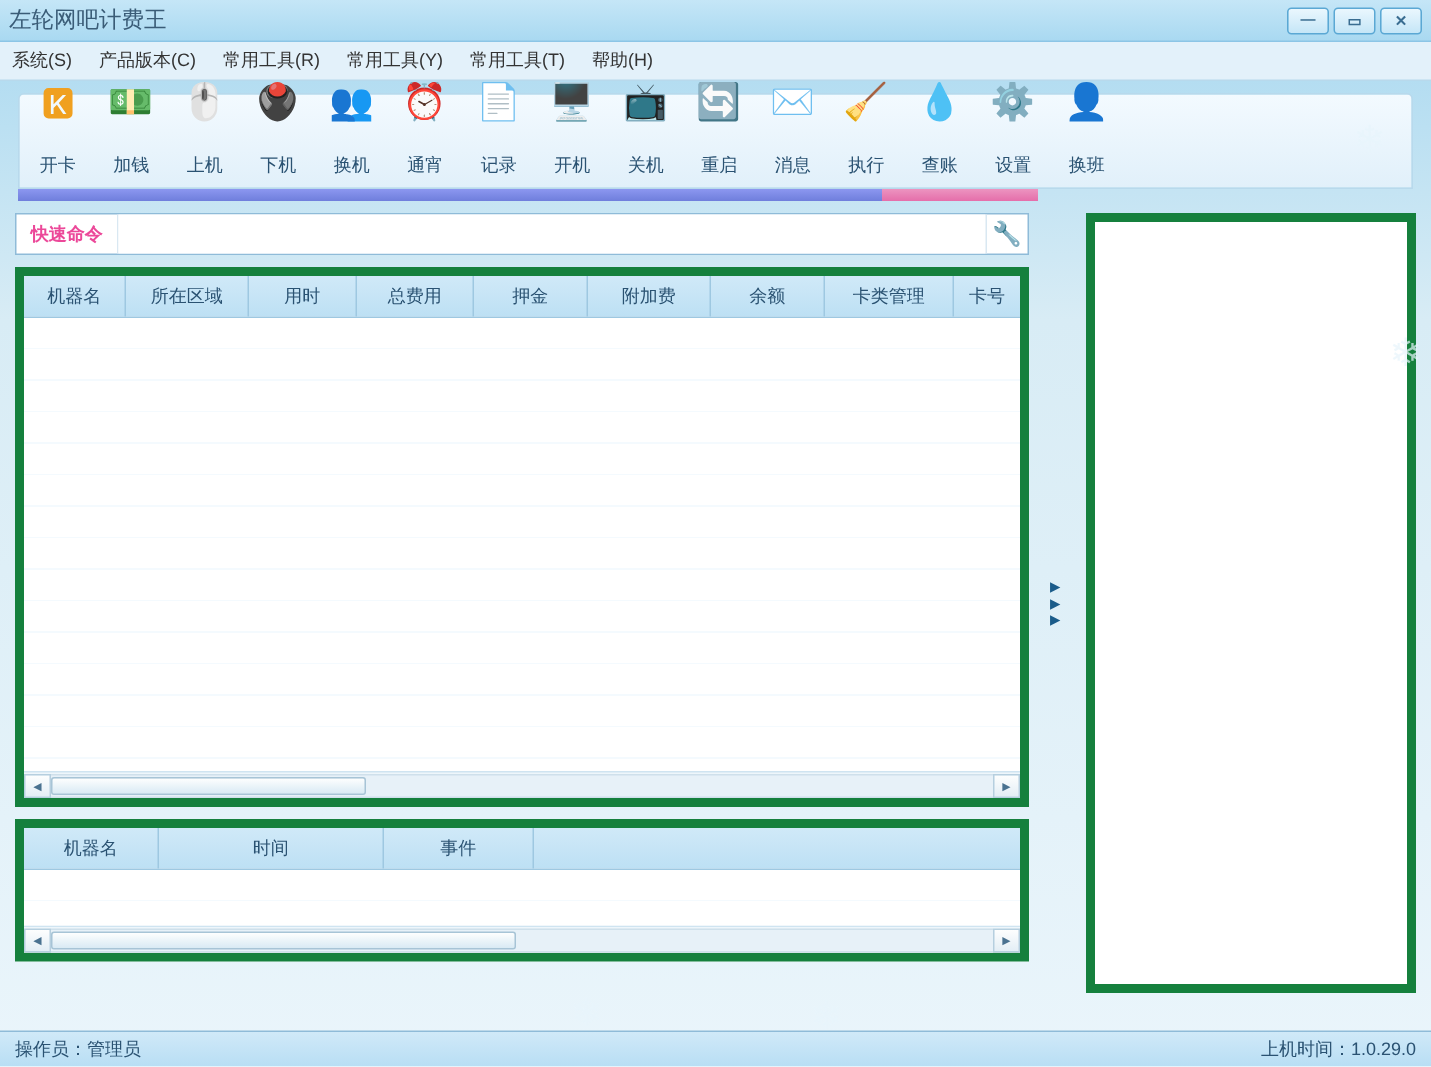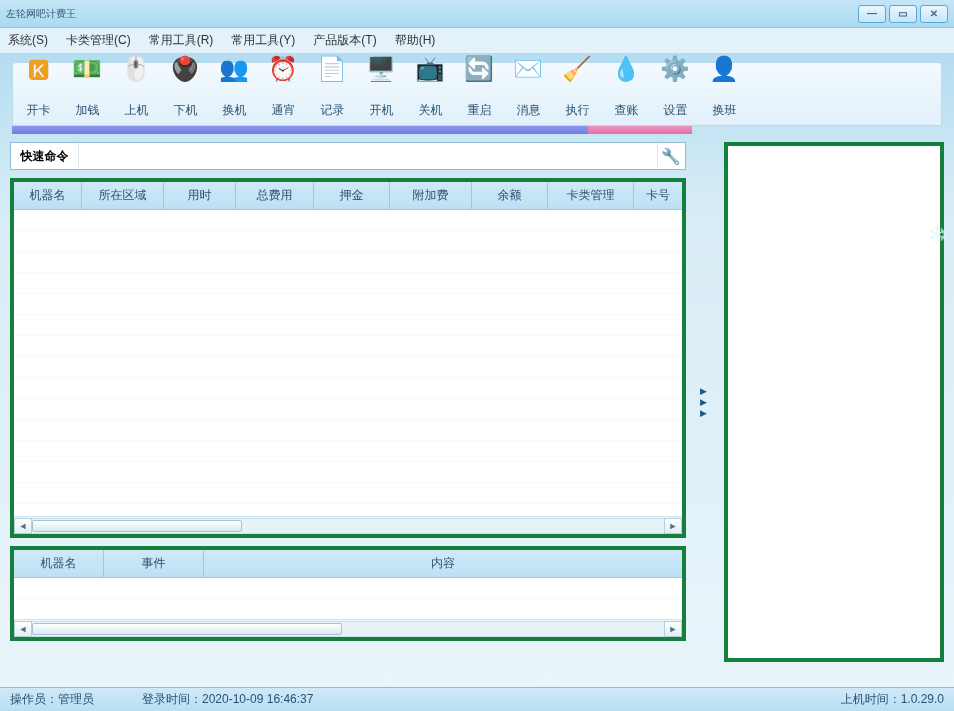--- a/index.html
+++ b/index.html
@@ -14,21 +14,21 @@
 }
 .snowflake { position:absolute; color:#e8f5fc; font-size:26px; opacity:.7; pointer-events:none; }
 .titlebar {
   height: 28px;
   background: linear-gradient(to bottom, #c5e6f7, #a9d9f1);
   display: flex;
   align-items: center;
   padding: 0 6px;
   border-bottom: 1px solid #8cc5e6;
 }
-.titlebar .title { color:#3a5c77; font-size:10px; flex:1; }
+.titlebar .title { color:#3a5c77; font-size:15px; flex:1; }
 .winbtns { display:flex; gap:0; }
 .winbtn {
   width:28px; height:18px; border:1px solid #5ba8d4; border-radius:3px;
   margin-left:3px; display:flex; align-items:center; justify-content:center;
   background: linear-gradient(to bottom, #eaf7fe, #c5e6f7);
   cursor:pointer; color:#3a6d91; font-size:10px; font-weight:bold;
 }
 .menubar {
   height:26px; background:#e3f1fa; border-bottom:1px solid #b8d9ec;
   display:flex; align-items:center; padding:0 8px; gap:18px;
@@ -55,29 +55,29 @@
 .content {
   display:flex; padding:8px 10px 0 10px; gap:14px; height:528px;
 }
 .leftcol { flex:1; display:flex; flex-direction:column; gap:8px; min-width:0; }
 .rightcol { width:220px; display:flex; flex-direction:column; }
 .expander {
   width:10px; align-self:center; display:flex; flex-direction:column;
   justify-content:center; gap:1px; cursor:pointer; color:#1a5c8a; font-size:9px;
 }
 .panel {
-  border:4px solid #15803d; background:#fff; display:flex; flex-direction:column;
+  border:6px solid #15803d; background:#fff; display:flex; flex-direction:column;
 }
 .panel.side { flex:1; }
 .cmdrow {
   height:28px; border:1px solid #8fbbd8; display:flex; align-items:stretch; background:#fff;
 }
 .cmdlabel {
   width:68px; display:flex; align-items:center; justify-content:center;
-  color:#000000; font-weight:bold; border-right:1px solid #d9e8f2;
+  color:#ec4899; font-weight:bold; border-right:1px solid #d9e8f2;
 }
 .cmdinput {
   flex:1; border:none; outline:none; padding:0 6px; font-size:12px;
 }
 .cmdbtn {
   width:28px; display:flex; align-items:center; justify-content:center;
   border-left:1px solid #d9e8f2; cursor:pointer; font-size:16px; color:#4b8db8;
 }
 .grid { flex:1; display:flex; flex-direction:column; }
 .ghead { display:flex; background:linear-gradient(to bottom,#d0e9f8,#bde0f4); border-bottom:1px solid #9ec8e1; }
@@ -96,45 +96,45 @@
 .grid1 .gh.c1{width:68px}.grid1 .gh.c2{width:82px}.grid1 .gh.c3{width:72px}.grid1 .gh.c4{width:78px}.grid1 .gh.c5{width:76px}.grid1 .gh.c6{width:82px}.grid1 .gh.c7{width:76px}.grid1 .gh.c8{width:86px}.grid1 .gh.c9{flex:1;border-right:none}
 .grid2 .gh.c1{width:90px}.grid2 .gh.c2{width:150px}.grid2 .gh.c3{width:100px}.grid2 .gh.c4{flex:1;border-right:none}
 .panel1 { height:360px; }
 .panel2 { height:95px; }
 .statusbar {
   position:absolute; left:0; right:0; bottom:0; height:24px;
   background:linear-gradient(to bottom,#d0e9f8,#b8def4);
   border-top:1px solid #8fbbd8; display:flex; align-items:center;
   padding:0 10px; color:#2a5272; font-size:12px; justify-content:space-between;
 }
-.statusbar .sl { display:flex; gap:48px;text-align:right; }
+.statusbar .sl { display:flex; gap:32px;text-align:right; }
 </style>
 </head>
 <body>
 
 <span class="snowflake" style="top:78px; right:30px;">❄</span>
 <span class="snowflake" style="top:220px; right:6px;">❄</span>
 <span class="snowflake" style="top:660px; left:380px;">❄</span>
 <span class="snowflake" style="top:662px; left:540px;">❄</span>
 
 <div class="titlebar">
   <span class="title">左轮网吧计费王</span>
   <div class="winbtns">
     <div class="winbtn">—</div>
     <div class="winbtn">▭</div>
     <div class="winbtn">✕</div>
   </div>
 </div>
 
 <div class="menubar">
   <span class="menuitem">系统(S)</span>
-  <span class="menuitem">卡类管理(C)</span>
+  <span class="menuitem">产品版本(C)</span>
   <span class="menuitem">常用工具(R)</span>
   <span class="menuitem">常用工具(Y)</span>
-  <span class="menuitem">产品版本(T)</span>
+  <span class="menuitem">常用工具(T)</span>
   <span class="menuitem">帮助(H)</span>
 </div>
 
 <div class="toolbar-wrap">
   <div class="toolbar" id="toolbar">
       <div class="tbtn">
         <div class="icon" style="color: rgb(240, 160, 32);">🅺</div>
         <div class="lbl">开卡</div>
       </div>
       <div class="tbtn">
@@ -233,22 +233,22 @@
             </div>
           <div class="sbtn">►</div>
         </div>
       </div>
     </div>
 
     <div class="panel panel2">
       <div class="grid grid2">
         <div class="ghead">
           <div class="gh c1">机器名</div>
+          <div class="gh c2">时间</div>
           <div class="gh c3">事件</div>
-          <div class="gh c4">内容</div>
         </div>
         <div class="gbody"></div>
         <div class="scrollrow">
           <div class="sbtn">◄</div>
           <div class="strk">
               <div class="sthumb" style="width:310px"></div>
             </div>
           <div class="sbtn">►</div>
         </div>
       </div>
@@ -265,20 +265,17 @@
   <div class="rightcol">
     <div class="panel side"></div>
   </div>
 </div>
 
 <div class="statusbar">
   <div class="sl">
     <span>
       <span>操作员：</span><span>管理员</span>
     </span>
-    <span>
-      <span>登录时间：</span><span>2020-10-09 16:46:37</span>
-    </span>
   </div>
   <span>
     <span>上机时间：</span><span>1.0.29.0</span>
   </span>
 </div>
 
 </body></html>

